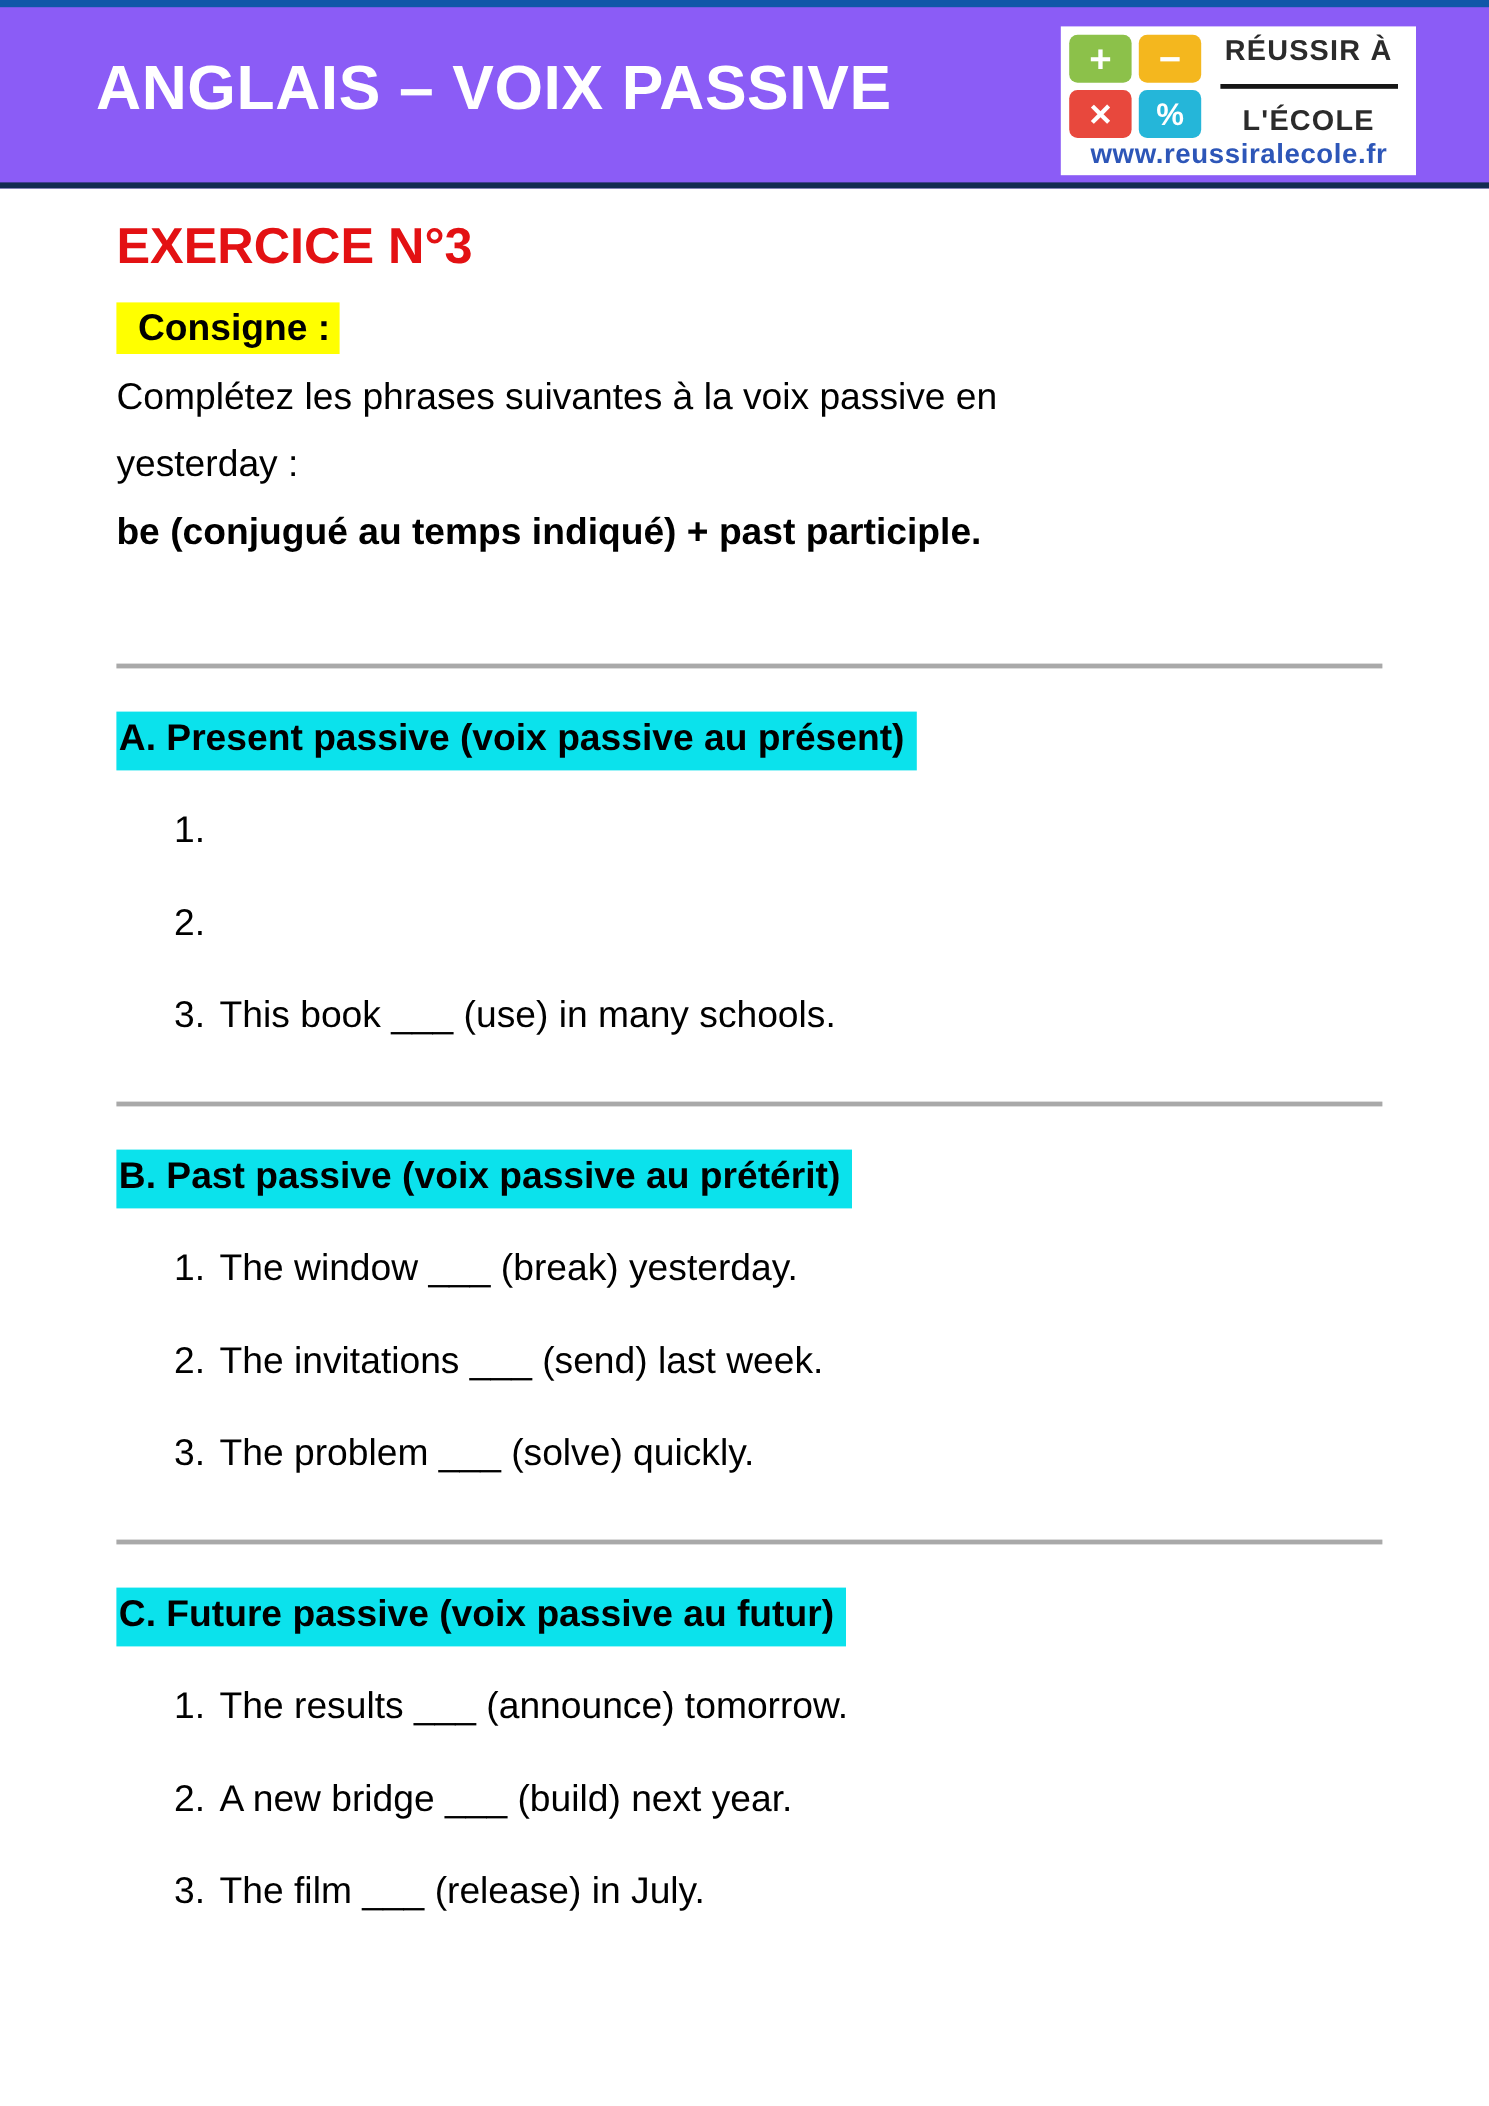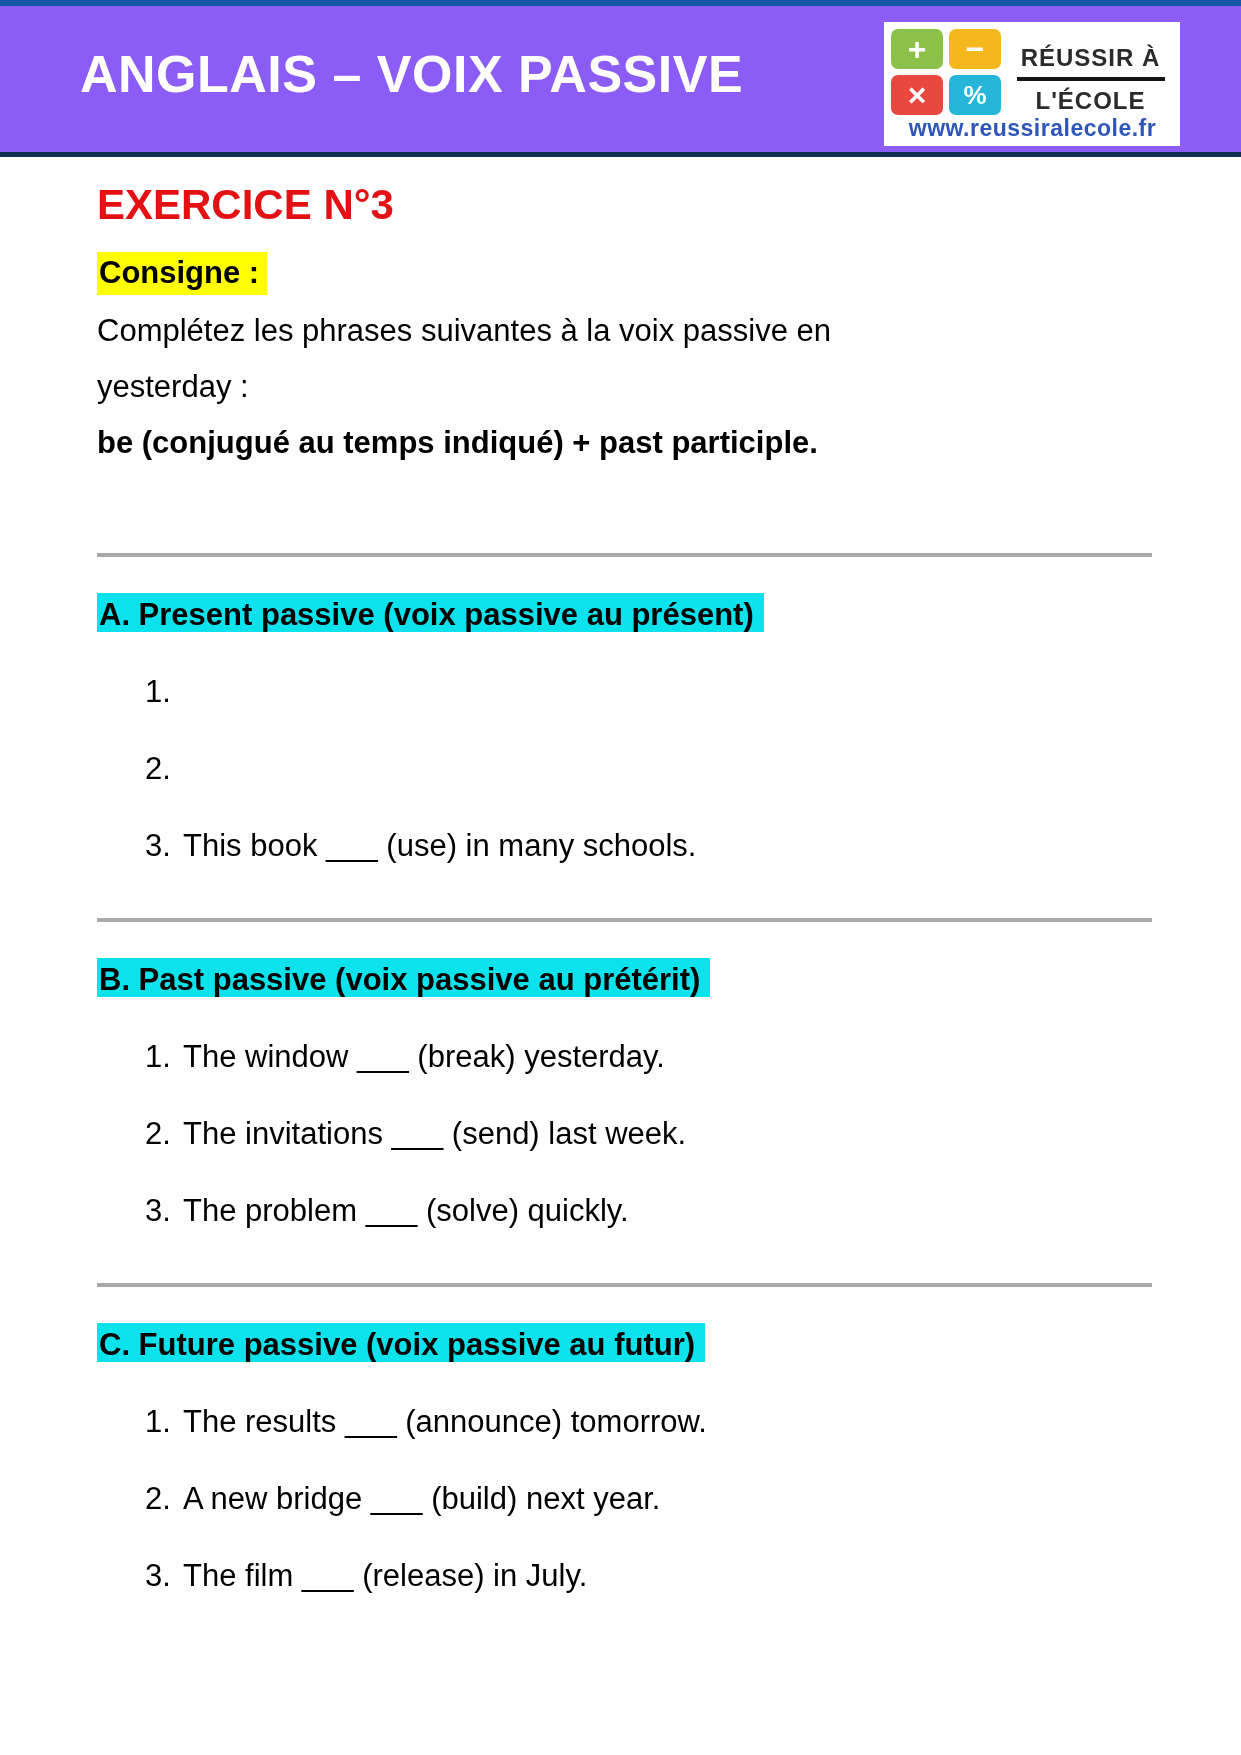--- a/index.html
+++ b/index.html
@@ -45,21 +45,21 @@
     border-radius:7px; color:#fff;
     display:flex; align-items:center; justify-content:center;
     font-weight:bold; font-size:32px; line-height:1;
   }
   .sq-plus  { background:#8cc14a; }
   .sq-minus { background:#f4b71e; }
   .sq-times { background:#e8483d; }
   .sq-pct   { background:#25b6d9; font-size:26px; }
   .logo-text {
     flex:1; display:flex; flex-direction:column;
-    align-items:center; justify-content:flex-end;
+    align-items:center; justify-content:space-between;
   }
   .logo-brand {
     color:#2b2b2b; font-weight:bold; font-size:24px;
     letter-spacing:1px; white-space:nowrap;
   }
   .logo-rule { width:148px; height:4px; background:#161616; margin:5px 0 6px; }
   .logo-url {
     flex:none; text-align:center;
     color:#2d56b8; font-weight:bold; font-size:23px;
     letter-spacing:0.5px; white-space:nowrap;
@@ -67,35 +67,35 @@
 
   
   .main { padding:0 89px 0 97px; }
   .exercise-heading {
     margin:24px 0 0;
     color:#e31113; font-size:42px; font-weight:bold;
   }
   .consigne-row { margin-top:26px; }
   .hl-yellow {
     background:#ffff00; font-weight:bold; font-size:31px;
-    padding:3px 8px 5px 2px;
+    padding:3px 8px 5px 18px;
   }
   .instructions { margin-top:12px; font-size:31px; line-height:56px; }
   .formula { font-weight:bold; }
 
   .divider {
     border:none; height:4px; background:#a9a9a9;
     margin:82px 0 0;
   }
   .divider-mid { margin-top:54px; }
 
   .section-title-row { margin-top:40px; }
   .hl-cyan {
     background:#0be2ec; font-weight:bold; font-size:31px;
-    padding:4px 10px 0 2px;
+    padding:4px 10px 10px 2px;
   }
   .items { margin-top:4px; }
   .item {
     display:flex; padding-left:48px; margin-top:41px;
     font-size:31px; line-height:36px;
   }
   .item-num { flex:none; width:38px; }
   .item-text { white-space:nowrap; }
 </style>
 </head>

